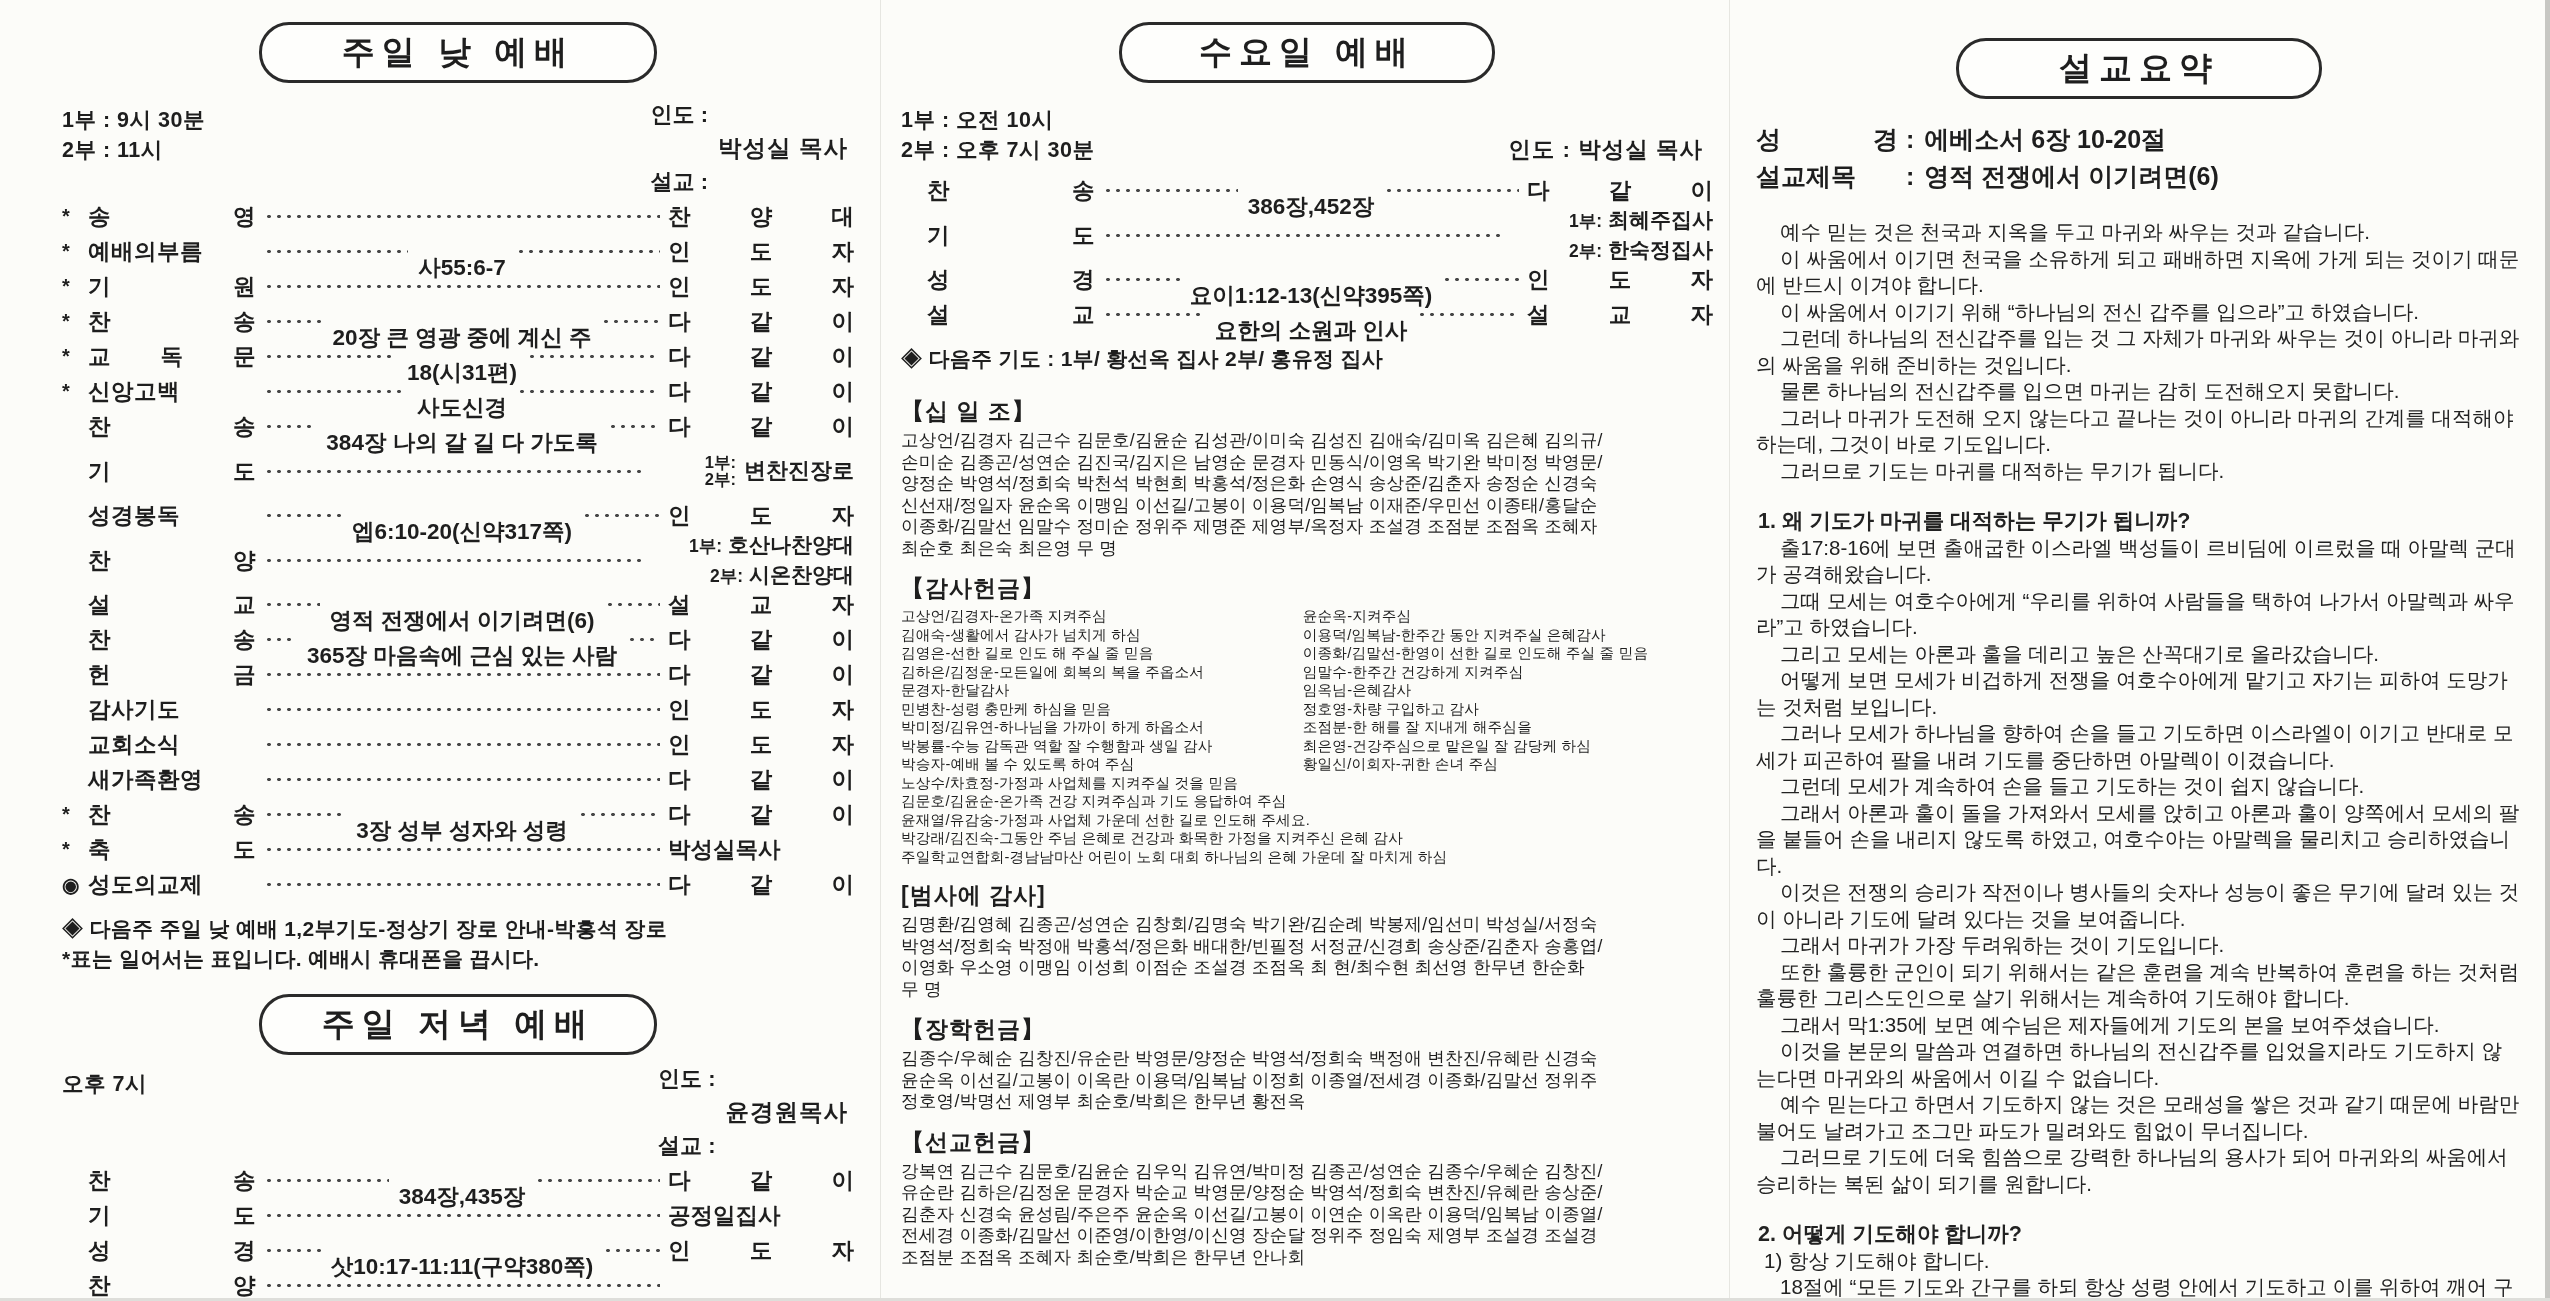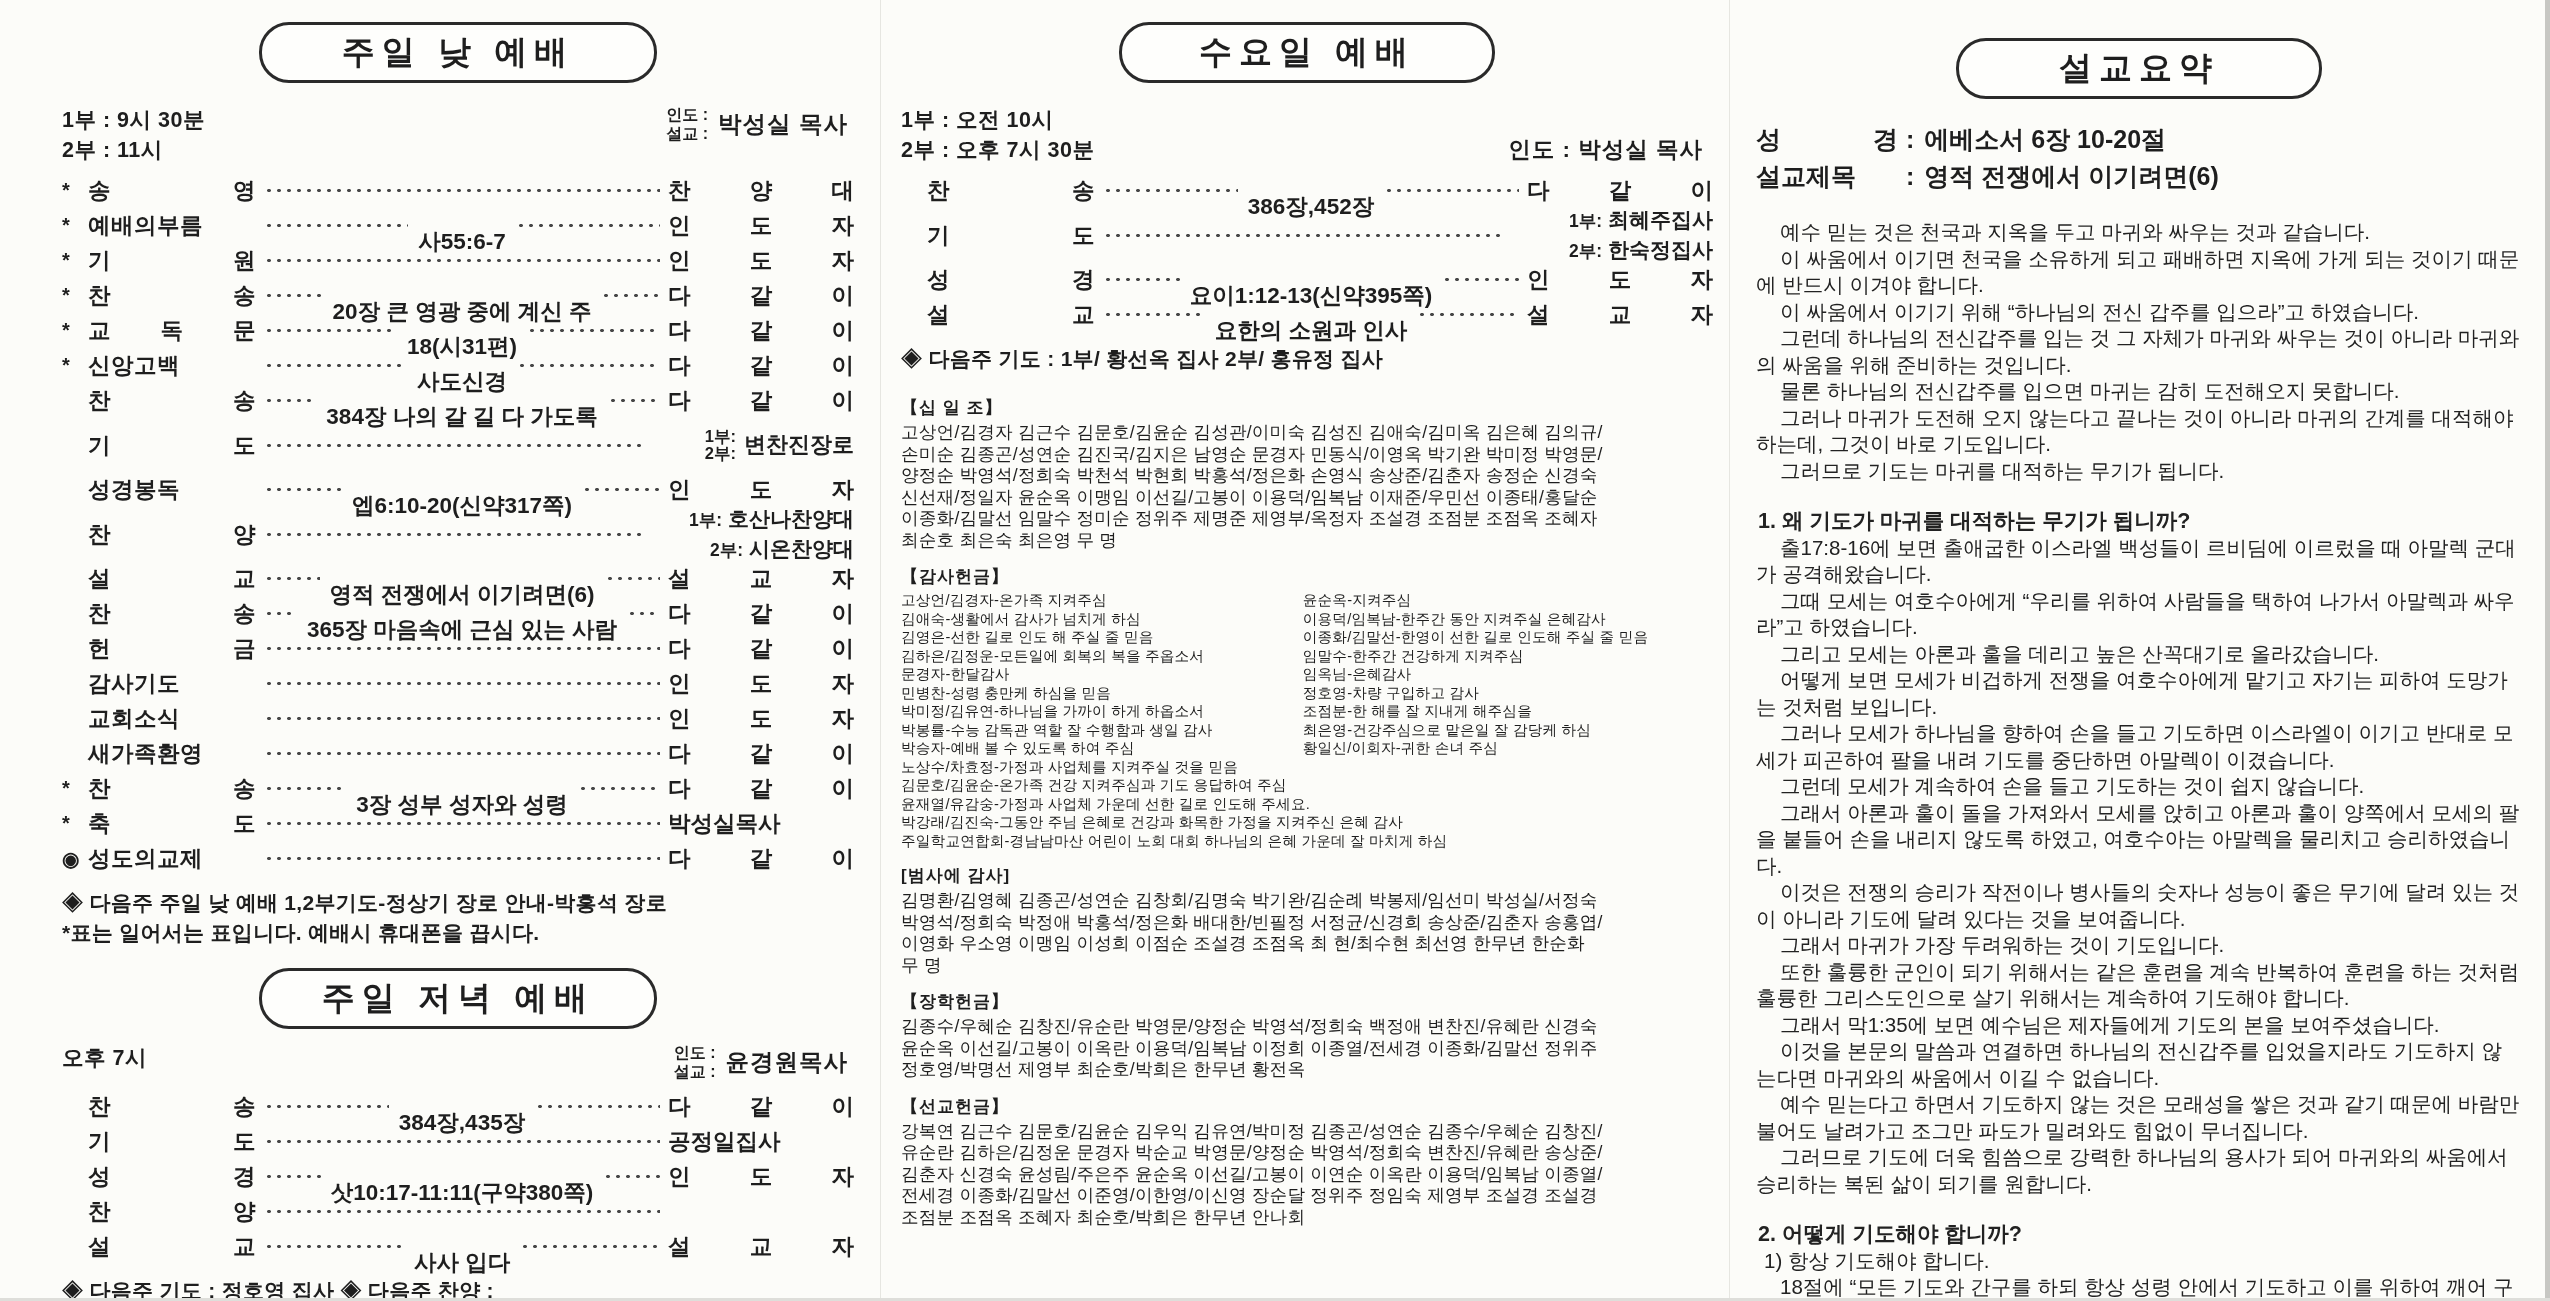--- a/index.html
+++ b/index.html
@@ -18,21 +18,21 @@
   .pill.w-wed{width:350px;}
   .pill.w-off{width:356px;margin:0;}
   .pill.w-ser{width:340px;}
   .pill-row{display:flex;align-items:center;justify-content:center;gap:26px;margin-top:6px;}
   .off-order{font-size:23px;font-weight:600;letter-spacing:2px;}
 
   .svc-head{display:flex;justify-content:space-between;align-items:flex-start;margin-top:22px;margin-bottom:8px;}
   .svc-head.tight{margin-top:14px;}
   .times div{font-size:21.5px;font-weight:600;line-height:30px;letter-spacing:0.5px;}
   .leader{display:flex;align-items:center;gap:10px;padding-right:6px;}
-  .leader-labels{display:flex;flex-direction:column;font-size:16px;font-weight:600;line-height:19px;}
+  .leader-labels{display:flex;flex-direction:column;font-size:22px;font-weight:600;line-height:19px;gap:48px;}
   .leader-name{font-size:23.5px;font-weight:700;letter-spacing:1px;}
   .leader-inline{font-size:22.5px;font-weight:700;letter-spacing:1px;align-self:flex-end;padding-right:10px;}
 
   .rows{margin-top:4px;}
   .row{display:flex;align-items:center;height:35px;font-size:22.5px;font-weight:600;}
   .row.tall{height:54px;}
   .star{width:26px;text-align:left;font-size:20px;flex:0 0 26px;}
   .lbl{flex:0 0 168px;text-align:justify;text-align-last:justify;letter-spacing:0.5px;}
   .mid{flex:1;display:flex;align-items:center;min-width:30px;}
   .dots{flex:1;height:5px;min-width:18px;margin:0 8px;
@@ -46,21 +46,21 @@
   .rline .nme{font-size:21px;}
   .rstack{flex:0 0 200px;display:flex;align-items:center;justify-content:flex-end;gap:8px;}
   .pcol{display:flex;flex-direction:column;font-size:16.5px;line-height:17px;font-weight:600;}
   .stackname{font-size:22px;}
 
   .notes{margin-top:12px;}
   .note{font-size:21px;font-weight:600;line-height:30px;letter-spacing:0.3px;}
 
   .off-groups{margin-top:10px;}
   .off-group{margin-top:14px;}
-  .off-head{font-size:17px;font-weight:700;letter-spacing:1px;margin-bottom:3px;}
+  .off-head{font-size:23px;font-weight:700;letter-spacing:1px;margin-bottom:3px;}
   .off-line{font-size:17.6px;line-height:21.5px;font-weight:500;white-space:nowrap;letter-spacing:0.2px;}
   .off-pair{display:flex;gap:12px;}
   .off-col{flex:0 0 48%;min-width:0;}
   .off-col + .off-col{flex:0 0 52%;}
   .off-col .off-line{font-size:14.6px;line-height:18.5px;}
   .off-group .off-line.small{font-size:14.6px;line-height:18.5px;}
 
   .sm-meta{margin-top:22px;font-size:25px;font-weight:700;line-height:37px;}
   .sm-line{white-space:nowrap;}
   .sm-label{display:inline-block;width:142px;text-align:justify;text-align-last:justify;}

